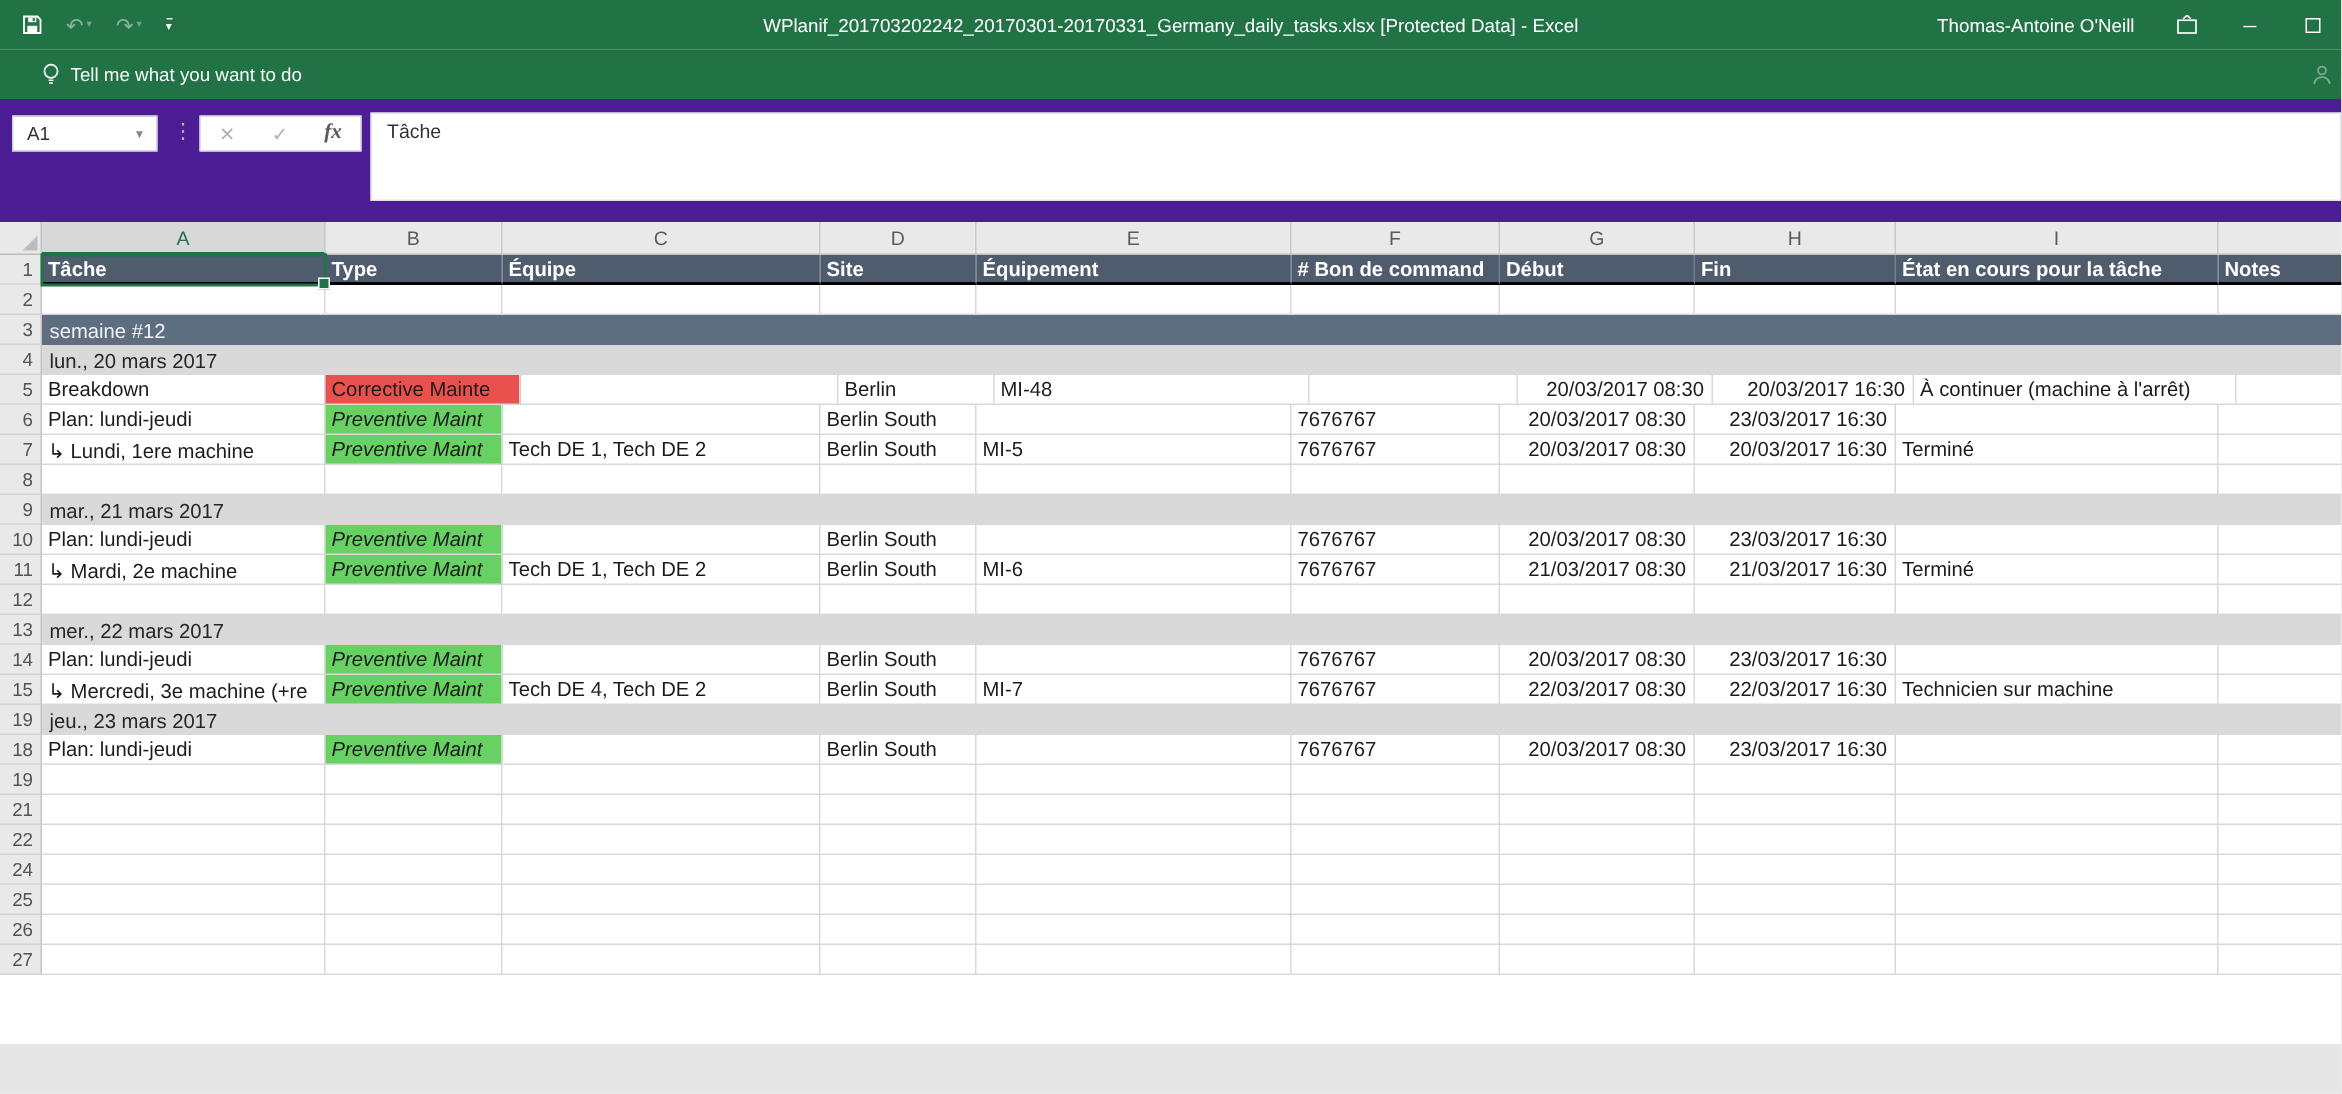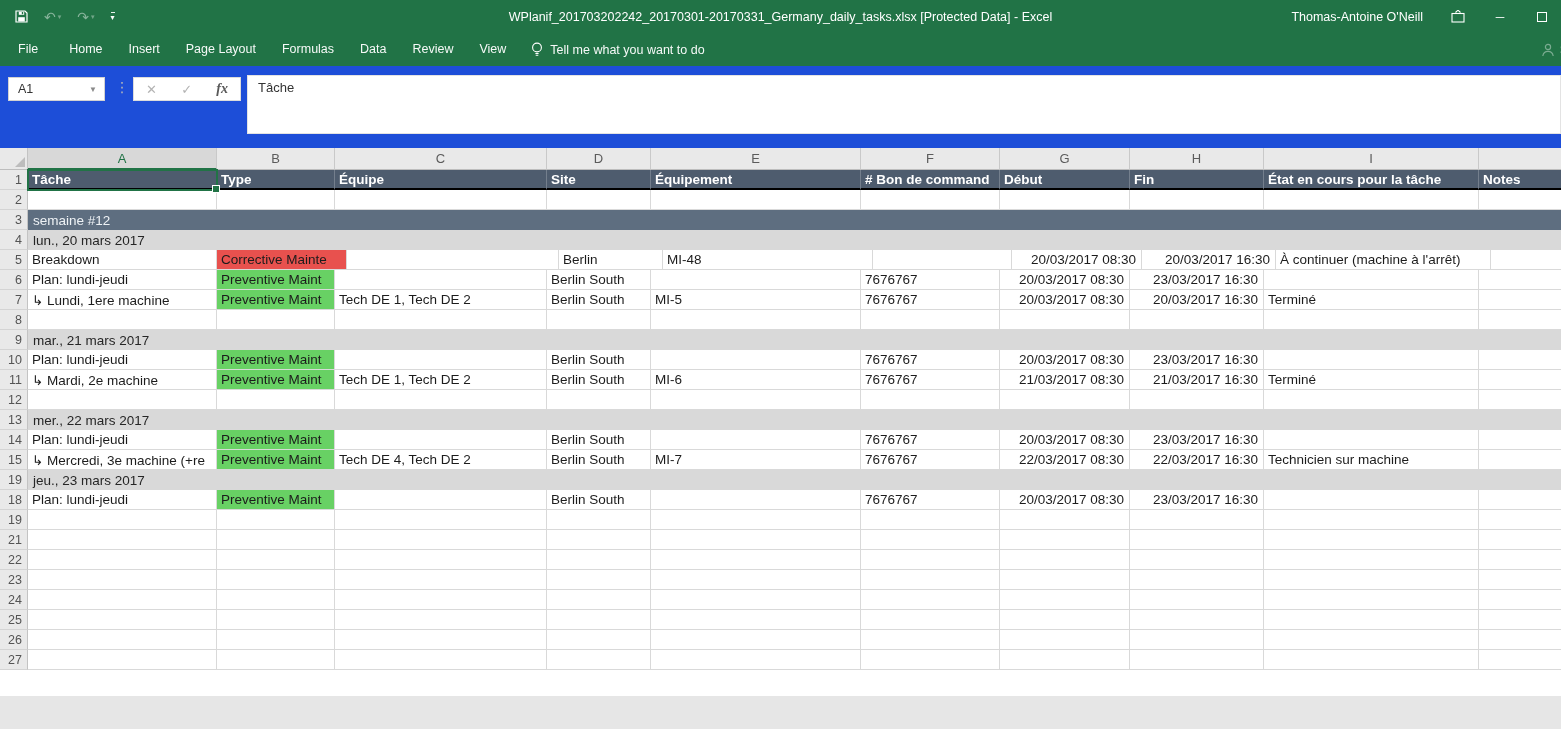--- a/index.html
+++ b/index.html
@@ -27,21 +27,21 @@
   .share-ghost { position:absolute; right:-7px; top:0; height:33px; display:flex; align-items:center; gap:5px; opacity:.4; color:#fff; font-size:12.5px; }
 
   
   .msgbar { height:33px; background:var(--banner); display:flex; align-items:center; padding-left:13px; }
   .msg-label { font-weight:bold; font-size:12.5px; color:#1f1f1f; margin:0 8px 0 10px; letter-spacing:.2px; white-space:nowrap; }
   .msg-text { font-size:12.5px; color:#1f1f1f; white-space:nowrap; }
   .msg-btn { margin-left:17px; background:#fdfdfd; border:1px solid #ababab; font-size:12.5px; color:#1f1f1f;
              height:22px; padding:0 15px; display:flex; align-items:center; white-space:nowrap; font-family:inherit; }
 
   
-  .fx-area { position:relative; height:82px; background:#1d4ed8; }
+  .fx-area { position:relative; height:82px; background:#4c1d95; }
   .namebox { position:absolute; left:8px; top:11px; width:97px; height:24px; background:#fff; border:1px solid #d2d2d2;
              display:flex; align-items:center; font-size:12.5px; color:#333; padding-left:9px; }
   .namebox .arrow { margin-left:auto; color:#8a8a8a; font-size:8px; padding-right:7px; }
   .fx-dots { position:absolute; left:115px; top:13px; color:#b8b8b8; font-size:14px; }
   .fxbtns { position:absolute; left:133px; top:11px; width:108px; height:24px; background:#fff; border:1px solid #dcdcdc;
             display:flex; align-items:center; justify-content:space-around; }
   .fxbtns .x, .fxbtns .ck { color:#b3b3b3; font-size:13px; }
   .fxbtns .fx { font-family:"Liberation Serif", serif; font-style:italic; font-weight:bold; color:#595959; font-size:14px; }
   .fbar { position:absolute; left:247px; top:9px; right:0; height:59px; background:#fff; border:1px solid #e3e3e3;
           font-size:13px; color:#333; padding:4px 10px; }
@@ -56,21 +56,21 @@
           border-right:1px solid #c9c9c9; border-bottom:1px solid #bdbdbd; }
   .colh.sel { background:#d8d8d8; color:var(--selgreen); border-bottom:2px solid var(--selgreen); }
   .r { display:flex; height:20px; }
   .gut { flex:none; width:28px; background:#e9e9e9; border-right:1px solid #c3c3c3; border-bottom:1px solid #d4d4d4;
          font-size:12.5px; color:#545454; display:flex; align-items:center; justify-content:flex-end; padding-right:5px; }
   .c { flex:none; display:flex; align-items:center; padding-left:4px; font-size:13.5px; color:#1c1c1c;
        border-right:1px solid #d9d9d9; border-bottom:1px solid #d9d9d9; white-space:nowrap; overflow:hidden; }
   .c.right { justify-content:flex-end; padding-right:5px; padding-left:0; }
   .c.hdr { background:var(--hdrfill); color:#fff; font-weight:bold; border-right:1px solid rgba(255,255,255,.22); border-bottom:2px solid #000; }
   .c.red { background:var(--redfill); }
-  .c.green { background:var(--greenfill); }
+  .c.green { background:var(--greenfill);font-style:italic; }
   .band { flex:none; display:flex; align-items:center; padding-left:5px; font-size:13.5px; white-space:nowrap; overflow:hidden; }
   .band.week { background:var(--weekfill); color:#eef2f5; }
   .band.date { background:var(--datefill); color:#262626; }
   .sel-box { position:absolute; left:27px; top:21px; width:191px; height:22px; border:2px solid var(--selgreen); pointer-events:none; }
   .sel-box:after { content:""; position:absolute; right:-4px; bottom:-4px; width:6px; height:6px;
                    background:var(--selgreen); border:1px solid #fff; }
 </style>
 </head>
 <body>
 
@@ -102,30 +102,20 @@
           </svg>
       </span>
       <span class="winbtn">─</span>
       <span class="winbtn">
           <span class="maxbox"></span>
         </span>
     </div>
   </div>
 
   <div class="menubar">
-    <span id="tabs-mount" style="display:flex;">
-        <span class="rtab">File</span>
-        <span class="rtab">Home</span>
-        <span class="rtab">Insert</span>
-        <span class="rtab">Page Layout</span>
-        <span class="rtab">Formulas</span>
-        <span class="rtab">Data</span>
-        <span class="rtab">Review</span>
-        <span class="rtab">View</span>
-      </span>
     <span class="tellme">
       <svg width="12" height="16" viewBox="0 0 12 16">
           <circle cx="6" cy="5.5" r="4.4" fill="none" stroke="#fff" stroke-width="1.1"></circle>
           <path d="M4.4 11.5 h3.2 M4.7 13.3 h2.6" stroke="#fff" stroke-width="1.1"></path>
         </svg>
       <span>Tell me what you want to do</span>
     </span>
     <span class="share-ghost">
       <svg width="14" height="14" viewBox="0 0 14 14">
           <circle cx="7" cy="4" r="2.6" fill="none" stroke="#fff" stroke-width="1.2"></circle>
@@ -374,33 +364,20 @@
           <div class="c" style="width: 212px;"></div>
           <div class="c" style="width: 104px;"></div>
           <div class="c" style="width: 210px;"></div>
           <div class="c" style="width: 139px;"></div>
           <div class="c" style="width: 130px;"></div>
           <div class="c" style="width: 134px;"></div>
           <div class="c" style="width: 215px;"></div>
           <div class="c" style="width: 200px;"></div>
         </div>
         <div class="r">
-          <div class="gut">23</div>
-          <div class="c" style="width: 189px;"></div>
-          <div class="c" style="width: 118px;"></div>
-          <div class="c" style="width: 212px;"></div>
-          <div class="c" style="width: 104px;"></div>
-          <div class="c" style="width: 210px;"></div>
-          <div class="c" style="width: 139px;"></div>
-          <div class="c" style="width: 130px;"></div>
-          <div class="c" style="width: 134px;"></div>
-          <div class="c" style="width: 215px;"></div>
-          <div class="c" style="width: 200px;"></div>
-        </div>
-        <div class="r">
           <div class="gut">24</div>
           <div class="c" style="width: 189px;"></div>
           <div class="c" style="width: 118px;"></div>
           <div class="c" style="width: 212px;"></div>
           <div class="c" style="width: 104px;"></div>
           <div class="c" style="width: 210px;"></div>
           <div class="c" style="width: 139px;"></div>
           <div class="c" style="width: 130px;"></div>
           <div class="c" style="width: 134px;"></div>
           <div class="c" style="width: 215px;"></div>

